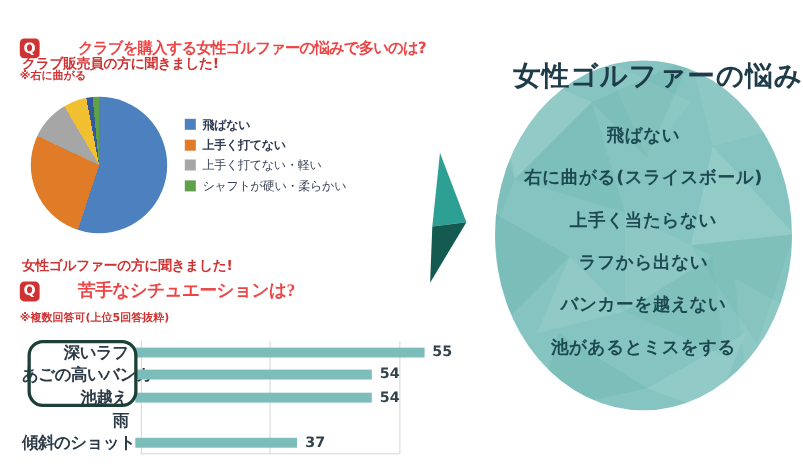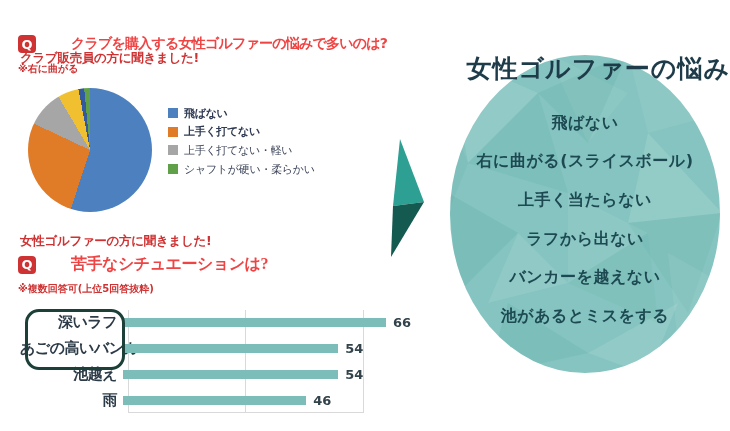--- a/index.html
+++ b/index.html
@@ -107,42 +107,45 @@
       <div class="axis-bottom"></div>
     <div class="gridline" style="left: 0%;"></div>
         <div class="gridline" style="left: 42.8571%;"></div>
         <div class="gridline" style="left: 85.7143%;"></div>
       </div>
     <div class="bar-rows">
         <div class="bar-row">
           <div class="bar-cat">深いラフ</div>
           <div class="bar-area">
             <div class="bar-fill" style="width: 94.2857%; background: rgb(125, 189, 185);"></div>
-            <span class="bar-val">66</span>
+            <span class="bar-val">55</span>
           </div>
         </div>
         <div class="bar-row">
           <div class="bar-cat">あごの高いバンカー</div>
           <div class="bar-area">
             <div class="bar-fill" style="width: 77.1429%; background: rgb(125, 189, 185);"></div>
             <span class="bar-val">54</span>
           </div>
         </div>
         <div class="bar-row">
           <div class="bar-cat">池越え</div>
           <div class="bar-area">
             <div class="bar-fill" style="width: 77.1429%; background: rgb(125, 189, 185);"></div>
             <span class="bar-val">54</span>
           </div>
         </div>
         <div class="bar-row">
           <div class="bar-cat">雨</div>
+        </div>
+        <div class="bar-row">
+          <div class="bar-cat">傾斜のショット</div>
           <div class="bar-area">
-            <div class="bar-fill" style="width: 65.7143%; background: rgb(125, 189, 185);"></div>
-            <span class="bar-val">46</span>
+            <div class="bar-fill" style="width: 52.8571%; background: rgb(125, 189, 185);"></div>
+            <span class="bar-val">37</span>
           </div>
         </div>
       </div>
   </div>
   <div class="highlight-box" style="border-color: rgb(28, 64, 55);"></div>
 
   <svg class="arrow-svg" width="42" height="118" viewBox="0 0 42 118">
     <polygon points="16,0 40,63 9,67" fill="#2d9f93"></polygon>
     <polygon points="9,67 40,63 7,118" fill="#145a50"></polygon>
   </svg>

